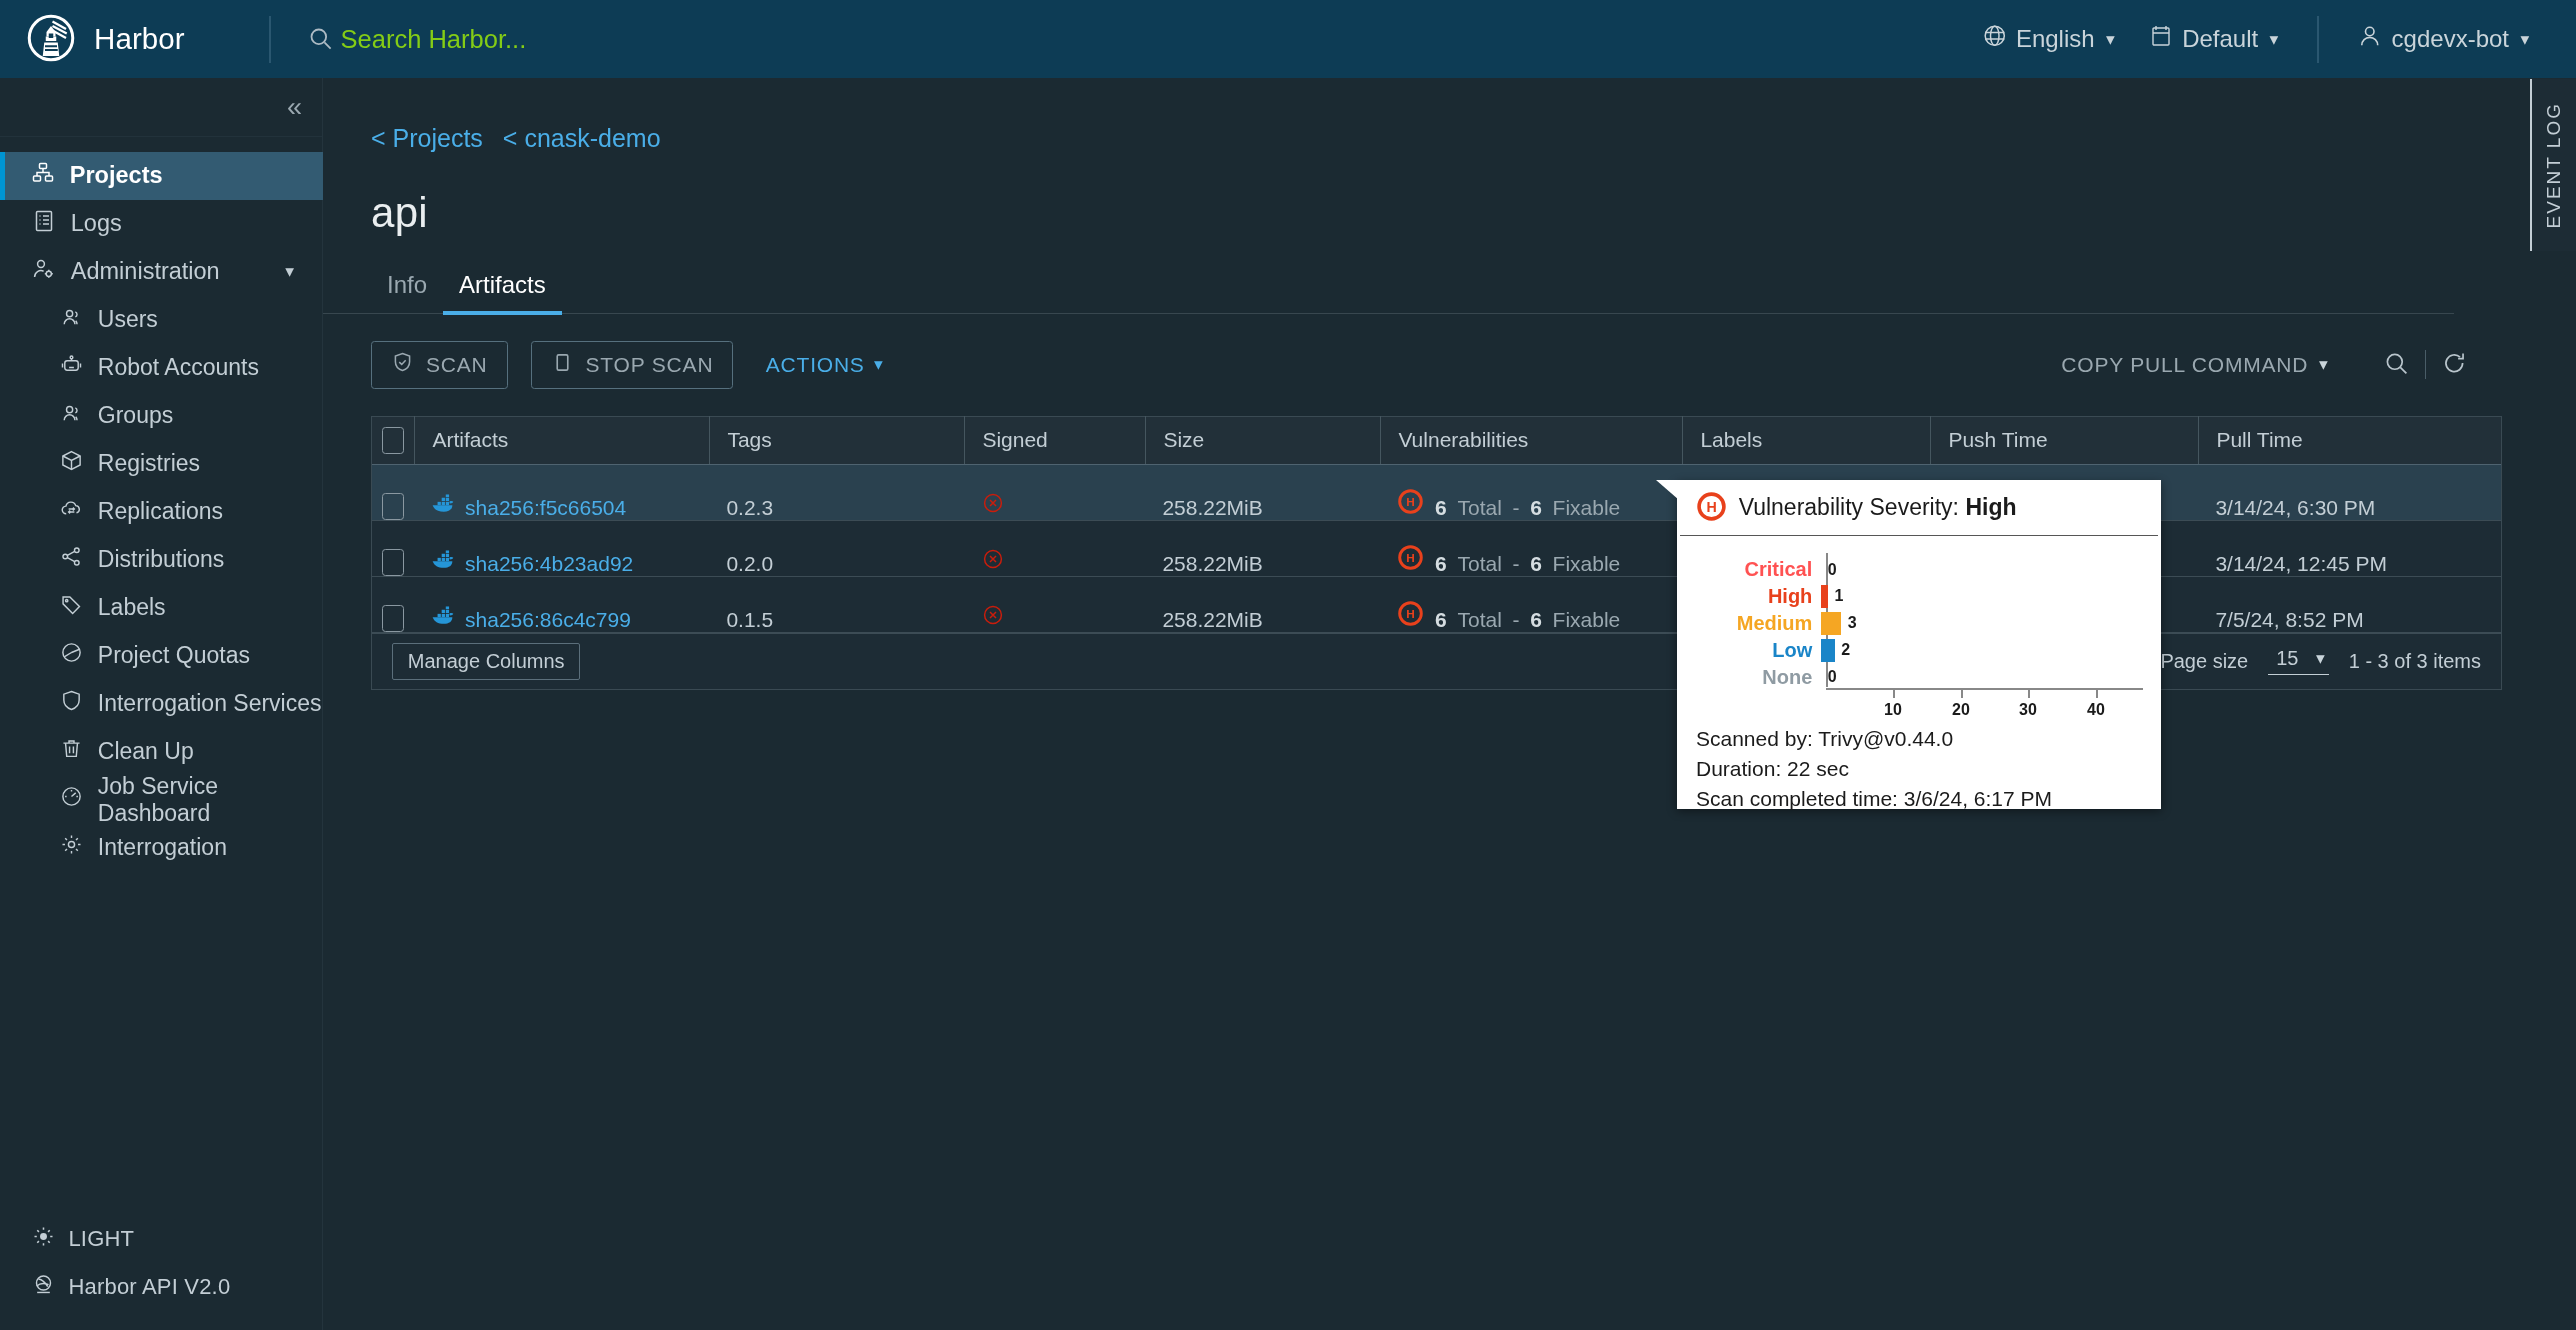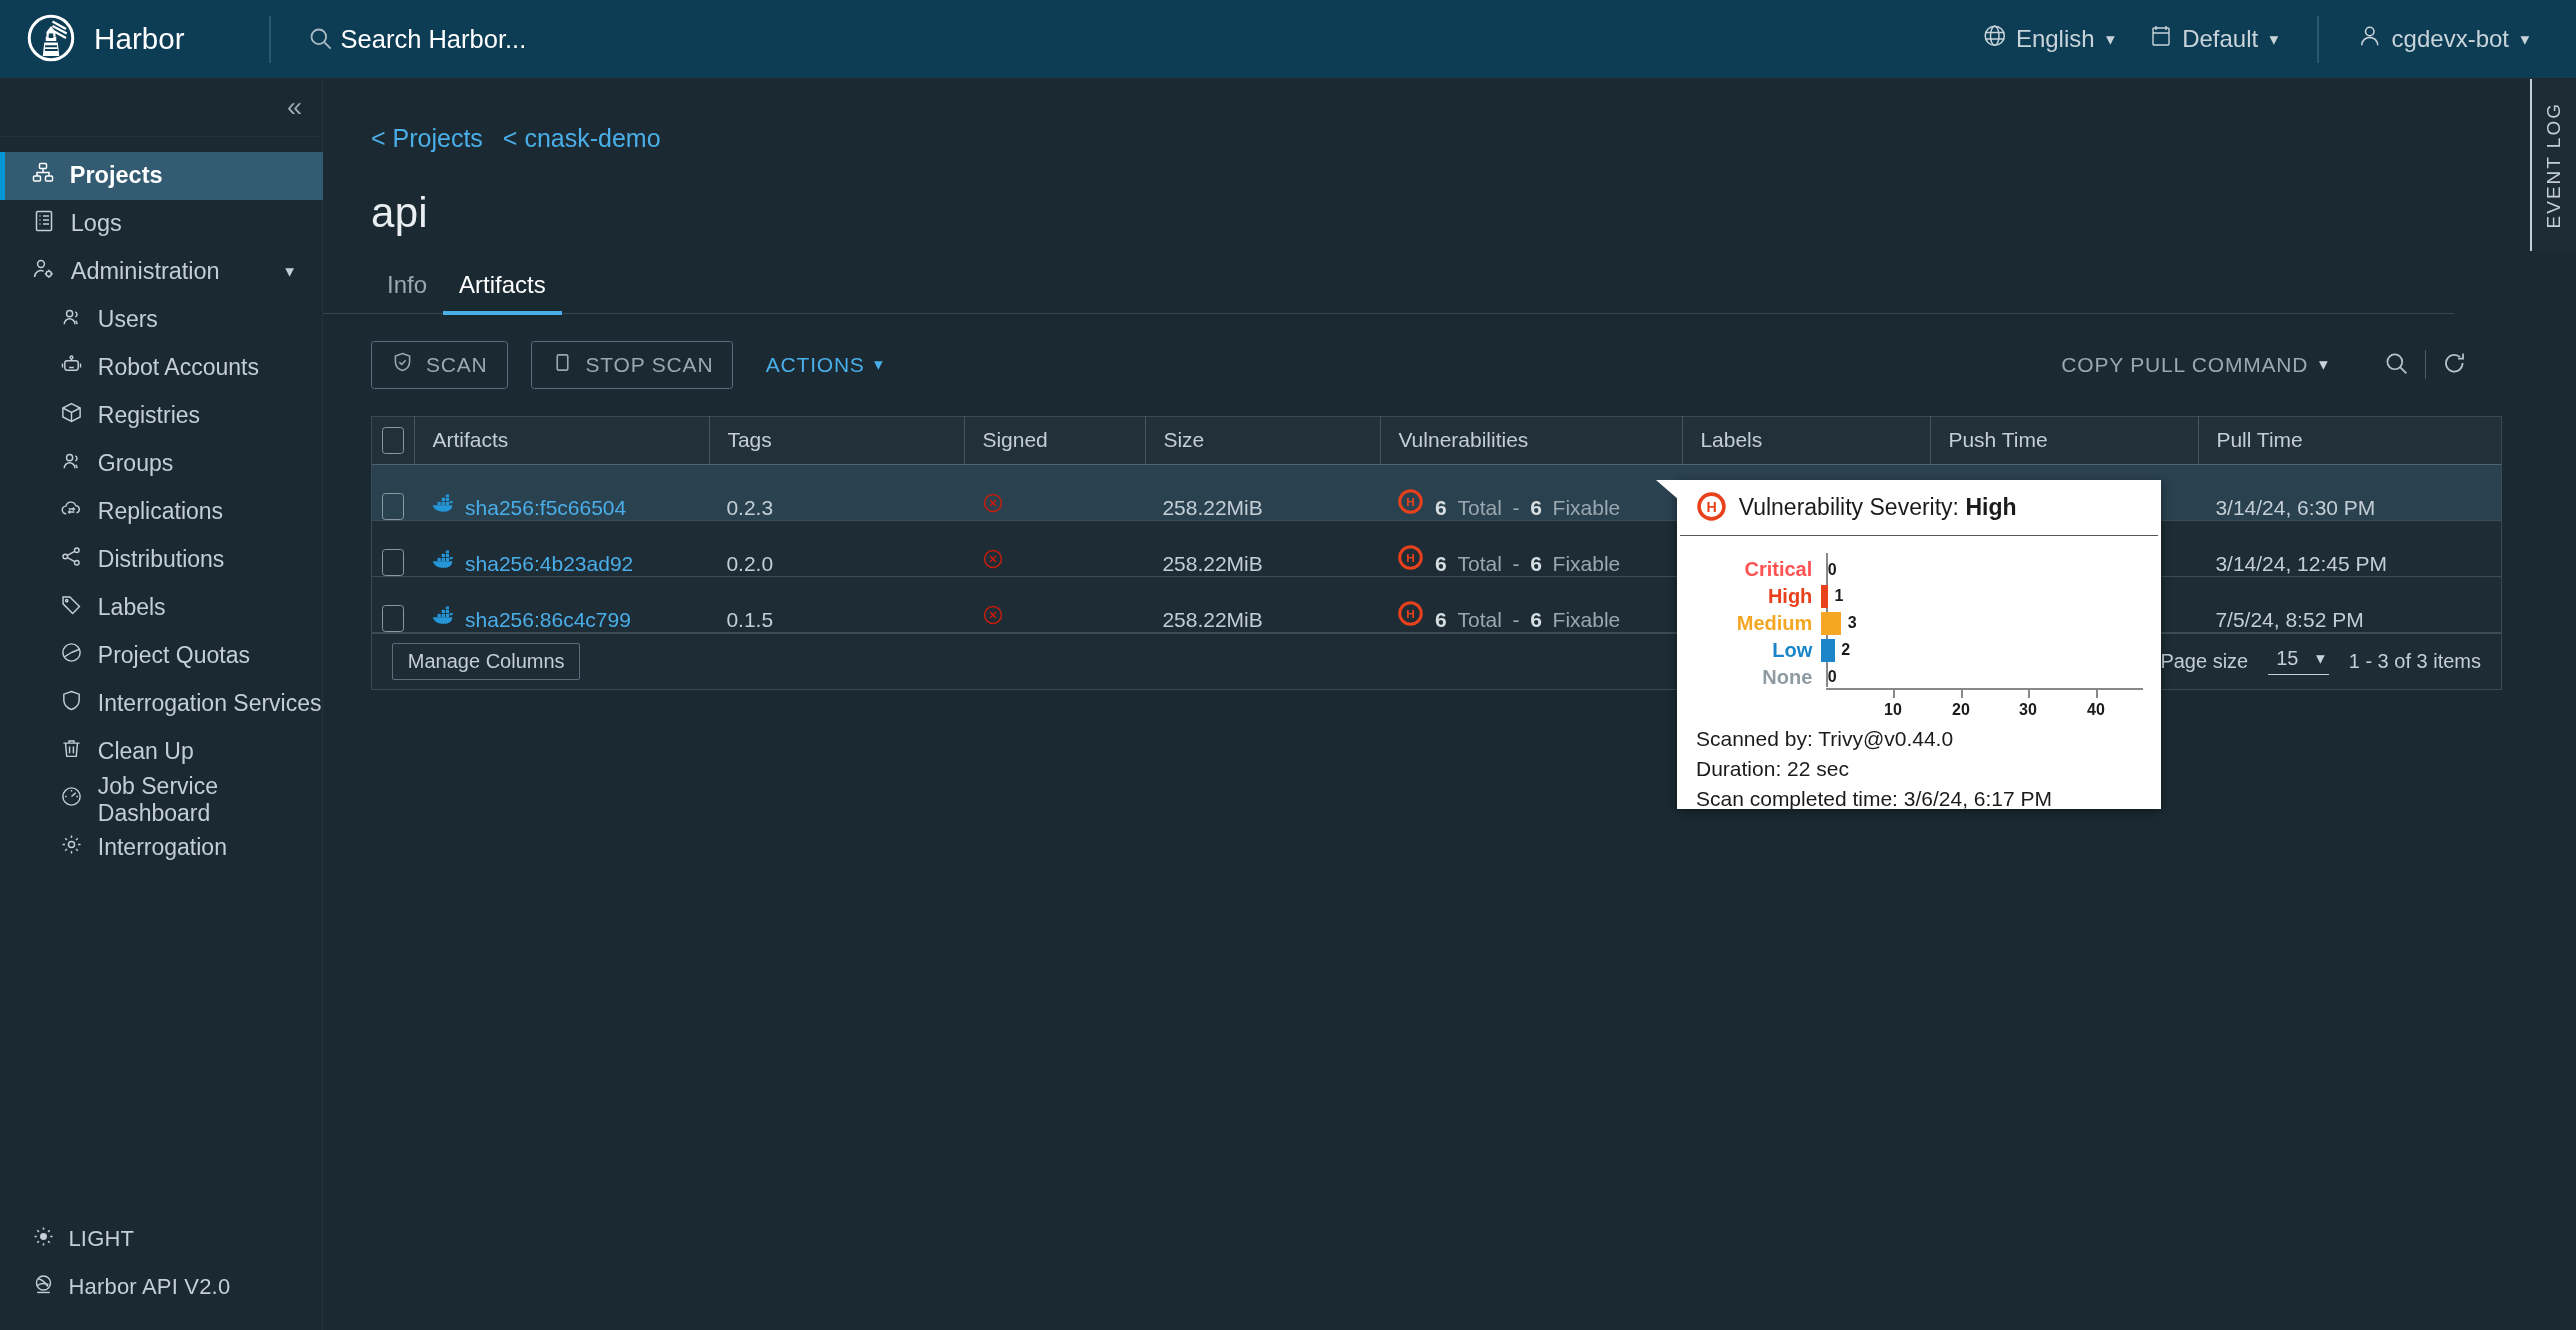--- a/index.html
+++ b/index.html
@@ -22,21 +22,21 @@
   .brand-logo { width: 48px; height: 48px; }
   .brand-title {
     color: #ffffff; font-size: 29.5px; font-weight: 400;
     margin-left: 19px; letter-spacing: 0.1px;
   }
   .hdr-divider { width: 1.3px; height: 47px; background: #2a5770; margin: 0 1.3px; }
   .hdr-search {
     display: flex; align-items: center; gap: 6.7px;
     margin-left: 35px; cursor: text;
   }
-  .hdr-search .ph { color: #ffffff; font-size: 25.5px; font-weight: 400; }
+  .hdr-search .ph { color: #84cc16; font-size: 25.5px; font-weight: 400; }
   .hdr-right {
     margin-left: auto; display: flex; align-items: center;
     padding-right: 29.5px; gap: 0px;
   }
   .hdr-item {
     display: flex; align-items: center; gap: 8.7px;
     color: #c9d4da; font-size: 24px; padding: 0 17.4px; cursor: pointer;
   }
   .caret { font-size: 17.4px; color: #c9d4da; margin-left: 2.7px;}
 
@@ -359,36 +359,36 @@
             <path d="M2.6 11v4M21.4 11v4"></path>
             <path d="M9 12h.01M15 12h.01M9.5 15.2h5"></path>
           </svg>
         </span>
         <span class="label">Robot Accounts</span>
       </div>
 
       <div class="nav-sub">
         <span>
           <svg class="i" width="23" height="23" viewBox="0 0 24 24" fill="none" stroke="#c3ced5" stroke-width="1.5">
-            <path d="M12 2.7 21 7.3v9.4L12 21.3 3 16.7V7.3Z"></path>
-            <path d="M3 7.3 12 12l9-4.7M12 12v9.3"></path>
-          </svg>
-        </span>
-        <span class="label">Registries</span>
-      </div>
-
-      <div class="nav-sub">
-        <span>
-          <svg class="i" width="23" height="23" viewBox="0 0 24 24" fill="none" stroke="#c3ced5" stroke-width="1.5">
             <circle cx="10" cy="9" r="3.2"></circle>
               <path d="M4.4 20a5.6 5.6 0 0 1 11.2 0"></path>
             <path d="M16 7.2a2.8 2.8 0 0 1 0 5.2M17.8 20a5.6 5.6 0 0 0-1.4-3.6"></path>
           </svg>
         </span>
         <span class="label">Groups</span>
+      </div>
+
+      <div class="nav-sub">
+        <span>
+          <svg class="i" width="23" height="23" viewBox="0 0 24 24" fill="none" stroke="#c3ced5" stroke-width="1.5">
+            <path d="M12 2.7 21 7.3v9.4L12 21.3 3 16.7V7.3Z"></path>
+            <path d="M3 7.3 12 12l9-4.7M12 12v9.3"></path>
+          </svg>
+        </span>
+        <span class="label">Registries</span>
       </div>
 
       <div class="nav-sub">
         <span>
           <svg class="i" width="23" height="23" viewBox="0 0 24 24" fill="none" stroke="#c3ced5" stroke-width="1.5">
             <path d="M6.5 17.5a4 4 0 0 1-.3-8A5.3 5.3 0 0 1 16.4 9a3.8 3.8 0 0 1 .8 7.5"></path>
             <path d="M9 12.6h6M13.4 11.1l1.6 1.5-1.6 1.5"></path>
             <path d="M15 15.6H9M10.6 17.1 9 15.6l1.6-1.5"></path>
           </svg>
         </span>

